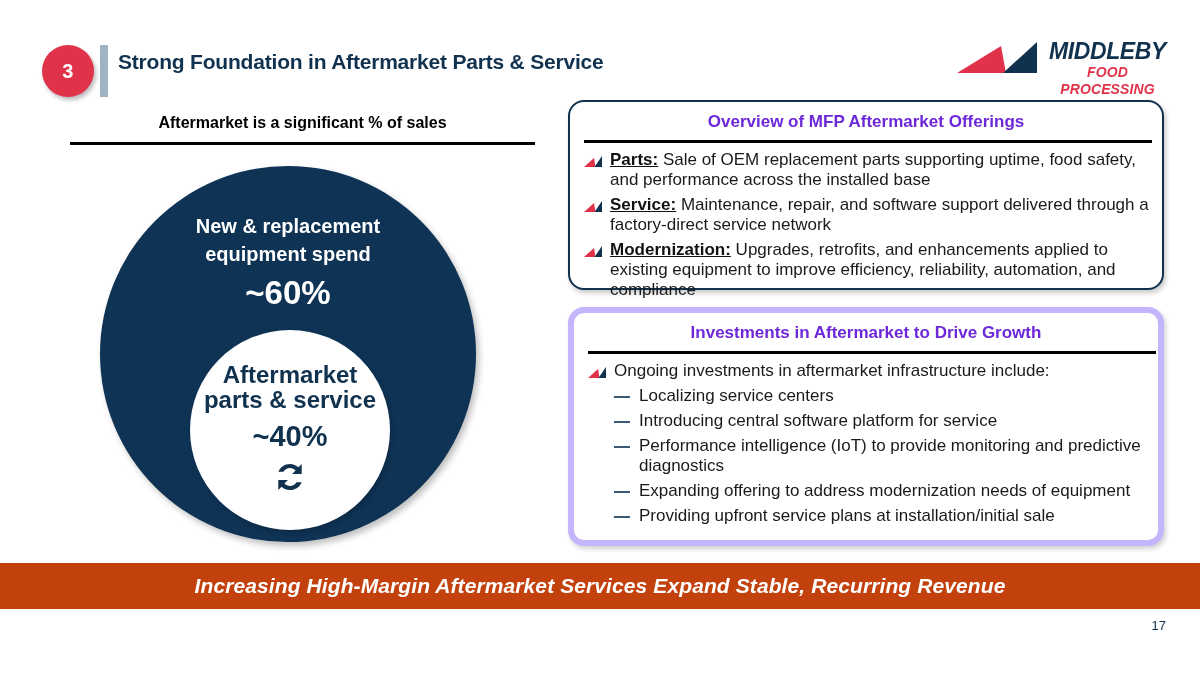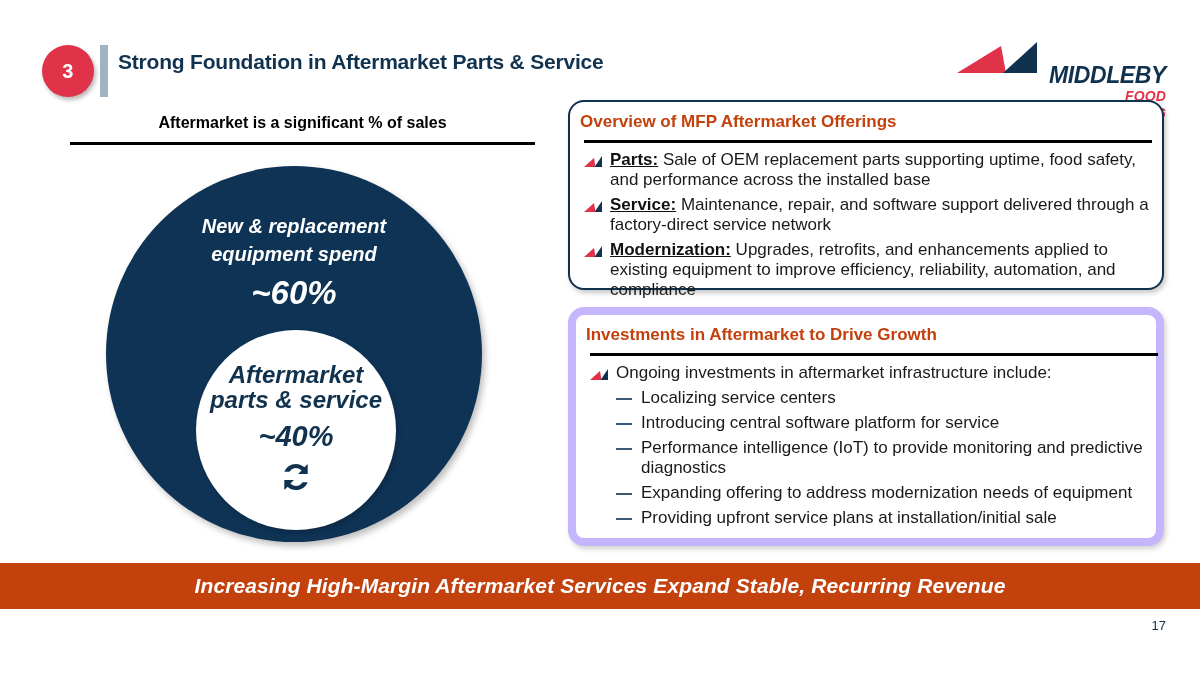--- a/index.html
+++ b/index.html
@@ -73,22 +73,21 @@
     position: absolute;
     left: 0;
     top: 6px;
     width: 90px;
     height: 34px;
   }
   .logo-text {
     position: absolute;
     left: 92px;
     top: 2px;
-    text-align: right;
-    margin-top: 24px;
+    text-align: center;
   }
   .logo-name {
     font-size: 23px;
     font-weight: bold;
     font-style: italic;
     color: #10324f;
     letter-spacing: -0.4px;
     line-height: 26px;
   }
   .logo-sub {
@@ -115,25 +114,24 @@
     position: absolute;
     left: 70px;
     top: 142px;
     width: 465px;
     height: 3px;
     background: #000000;
   }
 
   .donut-wrap {
     position: absolute;
-    left: 106px;
+    left: 100px;
     top: 166px;
     width: 380px;
     height: 380px;
-    font-style: italic;
   }
   .outer-circle {
     position: absolute;
     left: 0;
     top: 0;
     width: 376px;
     height: 376px;
     border-radius: 50%;
     background: #0F3355;
     box-shadow: 3px 4px 6px rgba(0,0,0,0.25);
@@ -211,33 +209,32 @@
     width: 596px;
     height: 190px;
     border: 2px solid #10324f;
     box-shadow: 2px 3px 5px rgba(0,0,0,0.22);
   }
   .panel-red {
     left: 568px;
     top: 307px;
     width: 596px;
     height: 239px;
-    border: 8px solid #c4b5fd;
+    border: 6px solid #c4b5fd;
     box-shadow: 2px 3px 5px rgba(0,0,0,0.18);
   }
   .panel-title {
     position: absolute;
     left: 0;
     top: 10px;
     width: 100%;
-    text-align: left;
+    text-align: center;
     font-size: 17px;
     font-weight: bold;
-    color: #c2410c;
-    padding-left: 10px;
+    color: #6d28d9;
   }
   .panel-rule {
     position: absolute;
     left: 14px;
     top: 38px;
     width: 568px;
     height: 3px;
     background: #000000;
   }
   .panel-body {

